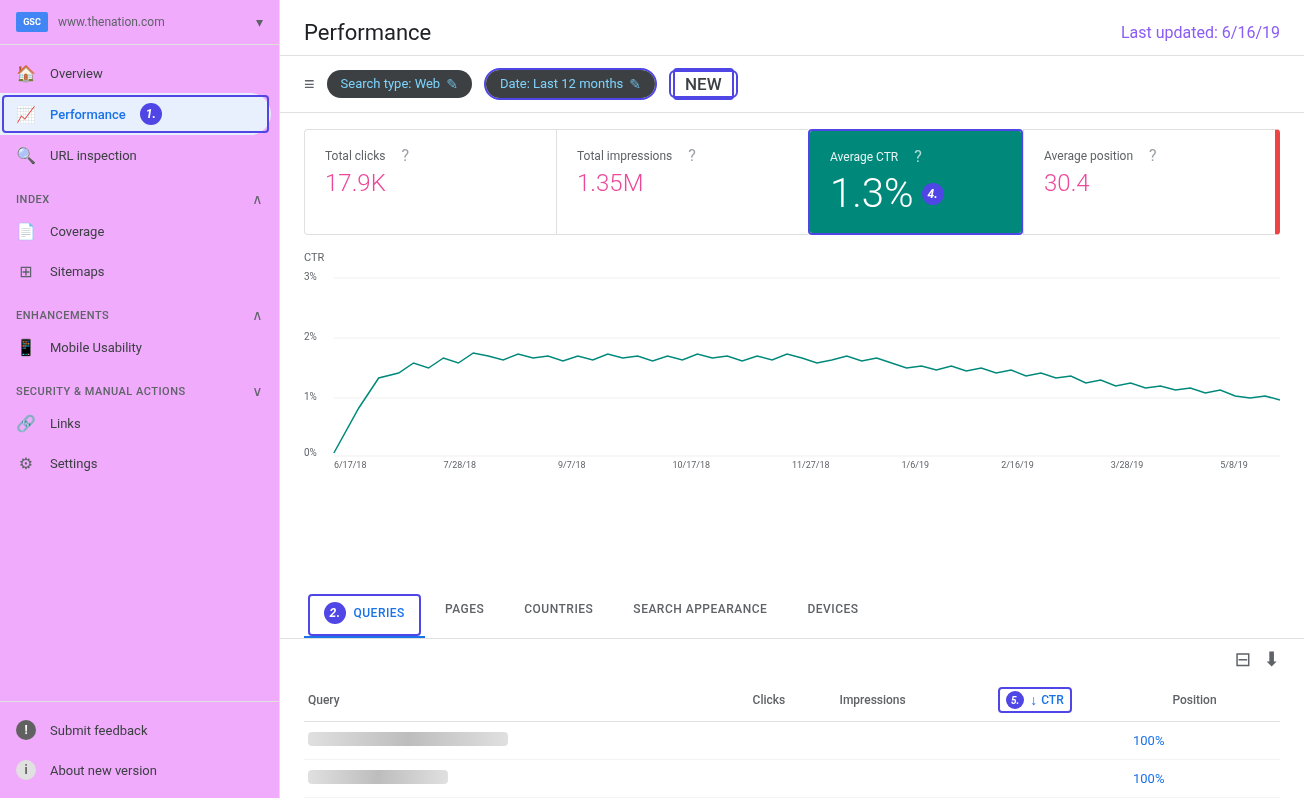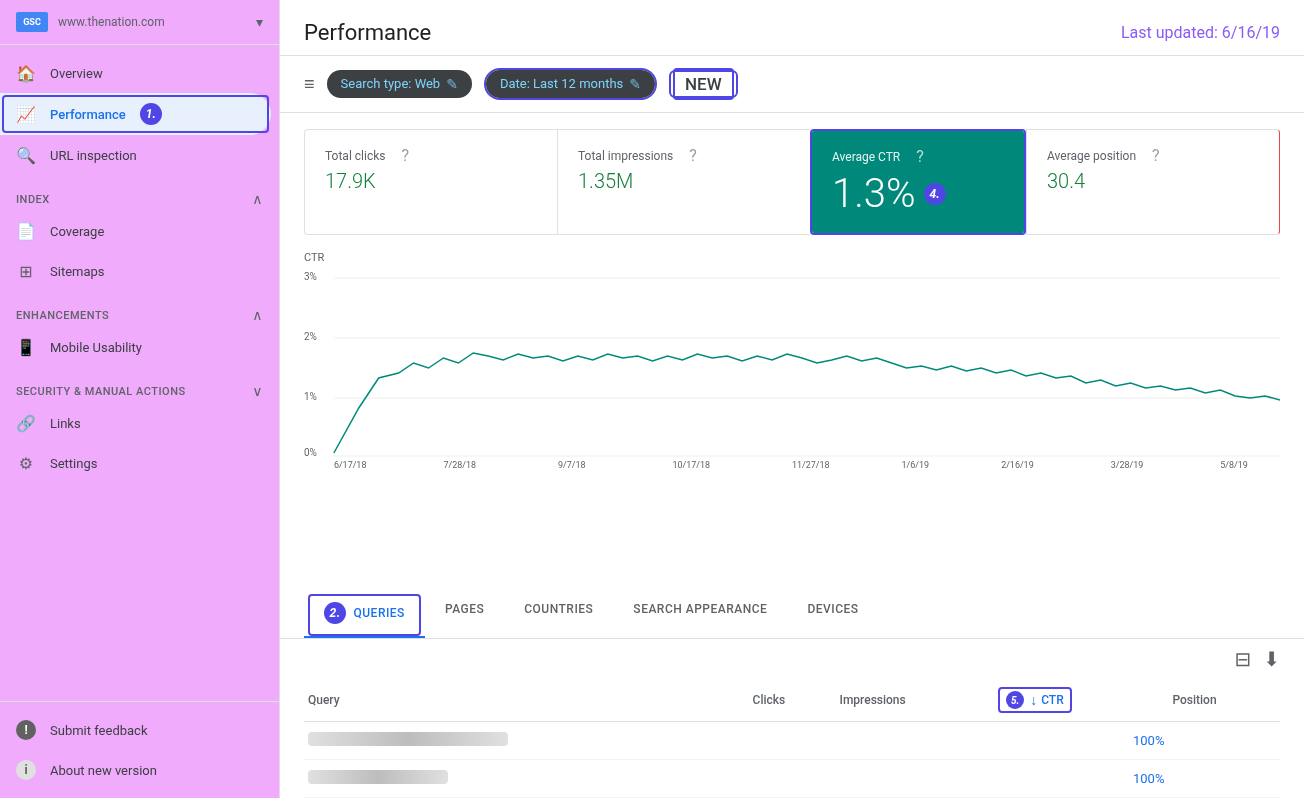--- a/index.html
+++ b/index.html
@@ -134,21 +134,21 @@
     .metric-card:first-child { border-radius: 4px 0 0 4px; }
     .metric-card:last-child { border-right: 1px solid #e0e0e0; border-radius: 0 4px 4px 0; }
     .metric-card.active-ctr {
       background: #00897b;
       border-color: #4f46e5;
       border: 2px solid #4f46e5;
       border-radius: 4px;
     }
     .metric-label { font-size: 12px; color: #5f6368; margin-bottom: 4px; display: flex; align-items: center; gap: 16px; }
     .metric-card.active-ctr .metric-label { color: rgba(255,255,255,0.9); }
-    .metric-value { font-size: 20px; font-weight: 300; color: #15803d; }
+    .metric-value { font-size: 24px; font-weight: 300; color: #ec4899; }
     .metric-card.active-ctr .metric-value { color: #fff; font-size: 40px; }
     .metric-help { color: #9aa0a6; font-size: 16px; cursor: pointer; }
     .metric-card.active-ctr .metric-help { color: rgba(255,255,255,0.7); }
 
     
     .chart-area {
       padding: 16px 24px 8px 24px;
       flex: 1;
       min-height: 0;
     }
@@ -362,21 +362,21 @@
           <span>Average CTR</span>
           <span class="metric-help">?</span>
         </div>
         <div style="display:flex;align-items:center;gap:8px;">
           <div class="metric-value">1.3%</div>
           <span class="ann">4.</span>
         </div>
       </div>
     </div>
 
-    <div class="metric-card" style="border-right:1px solid #ef4444;border-radius:0 4px 4px 0;">
+    <div class="metric-card" style="border-right:5px solid #ef4444;border-radius:0 4px 4px 0;">
       <div class="metric-label">
         <span>Average position</span>
         <span class="metric-help">?</span>
       </div>
       <div class="metric-value">30.4</div>
     </div>
   </div>
 
   <div class="chart-area">
     <div class="chart-label">CTR</div>

